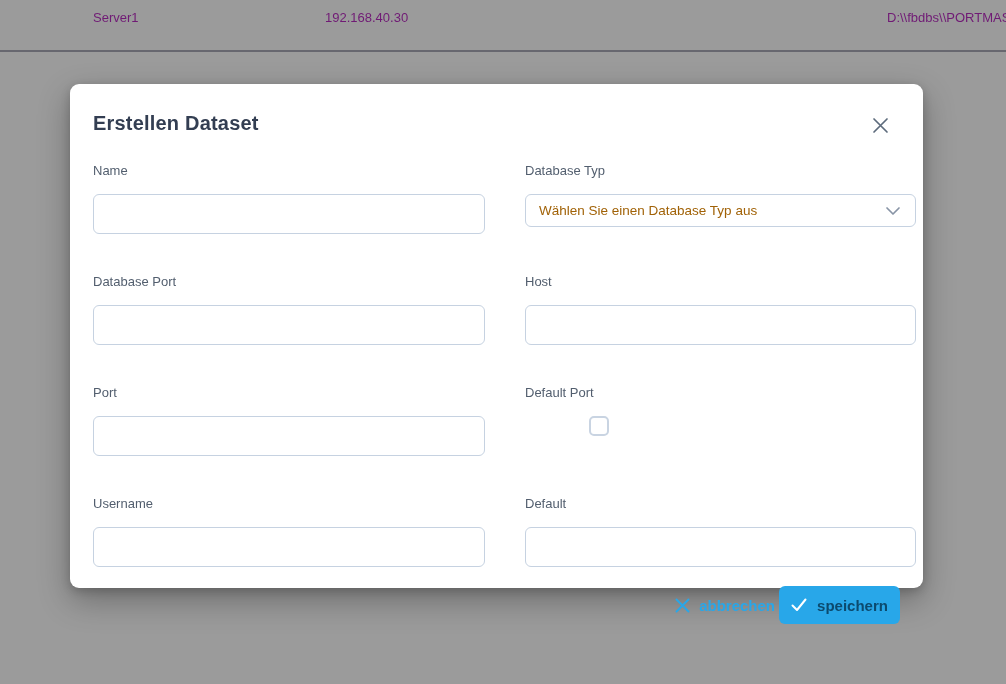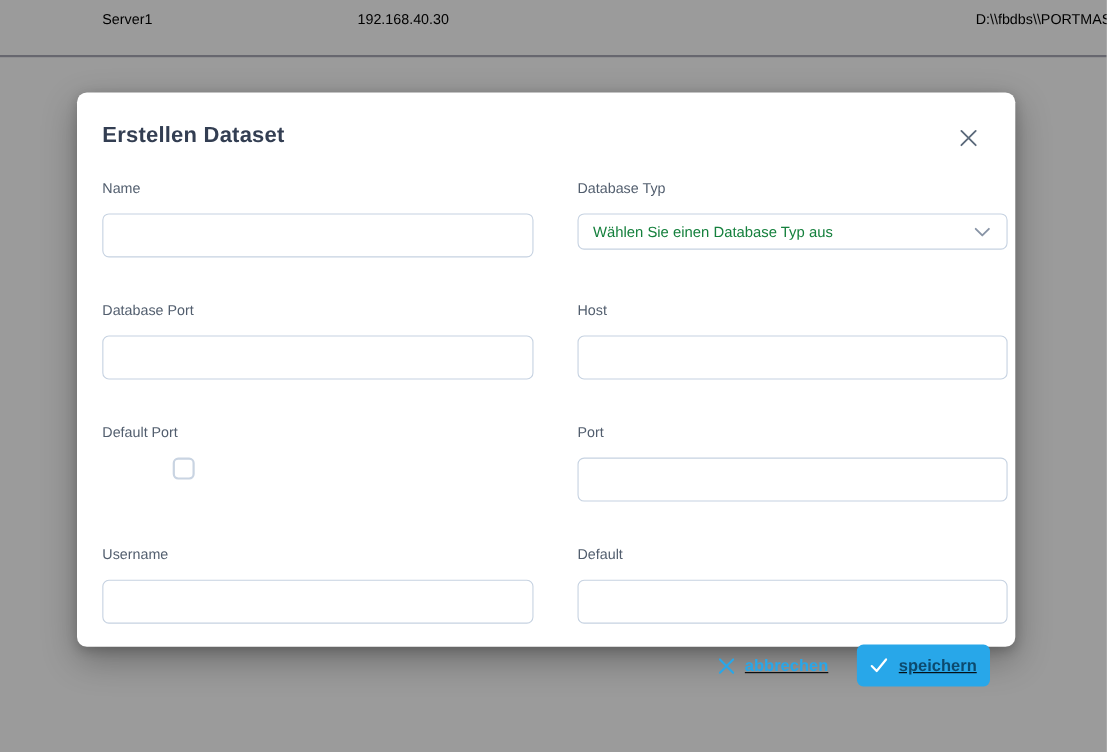--- a/index.html
+++ b/index.html
@@ -7,21 +7,21 @@
     width: 1006px; height: 684px;
     overflow: hidden;
     font-family: "Liberation Sans", "DejaVu Sans", sans-serif;
     background: #9b9b9b;
     position: relative;
   }
   
   .bg-row { position: absolute; top: 0; left: 0; width: 1006px; height: 51px; }
   .bg-cell {
     position: absolute; top: 10px;
-    font-size: 13px; color: #000000; white-space: nowrap;
+    font-size: 13px; color: #701a75; white-space: nowrap;
   }
   .bg-cell.server { left: 93px; }
   .bg-cell.ip     { left: 325px; }
   .bg-cell.path   { left: 887px; }
   .bg-divider {
     position: absolute; top: 50px; left: 0; width: 1006px; height: 2px;
     background: #67676f;
   }
   
   .dialog {
@@ -74,41 +74,39 @@
     position: relative;
     width: 100%; height: 33px;
     border: 1px solid #c6d2e1;
     border-radius: 6px;
     background: #ffffff;
     display: flex; align-items: center;
     padding: 0 40px 0 13px;
     cursor: pointer;
   }
   .select-placeholder {
-    font-size: 13.5px; color: #15803d;
+    font-size: 13.5px; color: #a16207;
     white-space: nowrap; overflow: hidden;
   }
   .select-chevron {
     position: absolute; right: 13px; top: 50%;
     margin-top: -9px; width: 18px; height: 18px;
   }
   .checkbox {
     width: 20px; height: 20px;
     border: 2px solid #c9d4e2;
     border-radius: 5px;
     background: #ffffff;
     margin: 12px 0 0 64px;
     cursor: pointer;
   }
   
   .dialog-footer {
     margin-top: 19px;
     display: flex; align-items: center; justify-content: flex-end;
-    gap: 22px;
-    text-decoration: underline;
   }
   .cancel-btn {
     display: flex; align-items: center; gap: 9px;
     background: none; border: none; cursor: pointer;
     font-family: inherit; font-size: 15px; font-weight: bold;
     color: #28a7e9; padding: 6px 4px;
   }
   .save-btn {
     display: flex; align-items: center; justify-content: center; gap: 10px;
     width: 121px; height: 38px;
@@ -160,27 +158,27 @@
       <label class="field-label">Database Port</label>
       <input class="text-input" type="text" value="" style="">
     </div>
 
     <div class="field">
       <label class="field-label">Host</label>
       <input class="text-input" type="text" value="" style="">
     </div>
 
     <div class="field">
+      <label class="field-label">Port</label>
+      <input class="text-input" type="text" value="" style="">
+    </div>
+
+    <div class="field">
       <label class="field-label">Default Port</label>
       <div class="checkbox" role="checkbox" aria-checked="false"></div>
-    </div>
-
-    <div class="field">
-      <label class="field-label">Port</label>
-      <input class="text-input" type="text" value="" style="">
     </div>
 
     <div class="field">
       <label class="field-label">Username</label>
       <input class="text-input" type="text" value="" style="">
     </div>
 
     <div class="field">
       <label class="field-label">Default</label>
       <input class="text-input" type="text" value="" style="">

